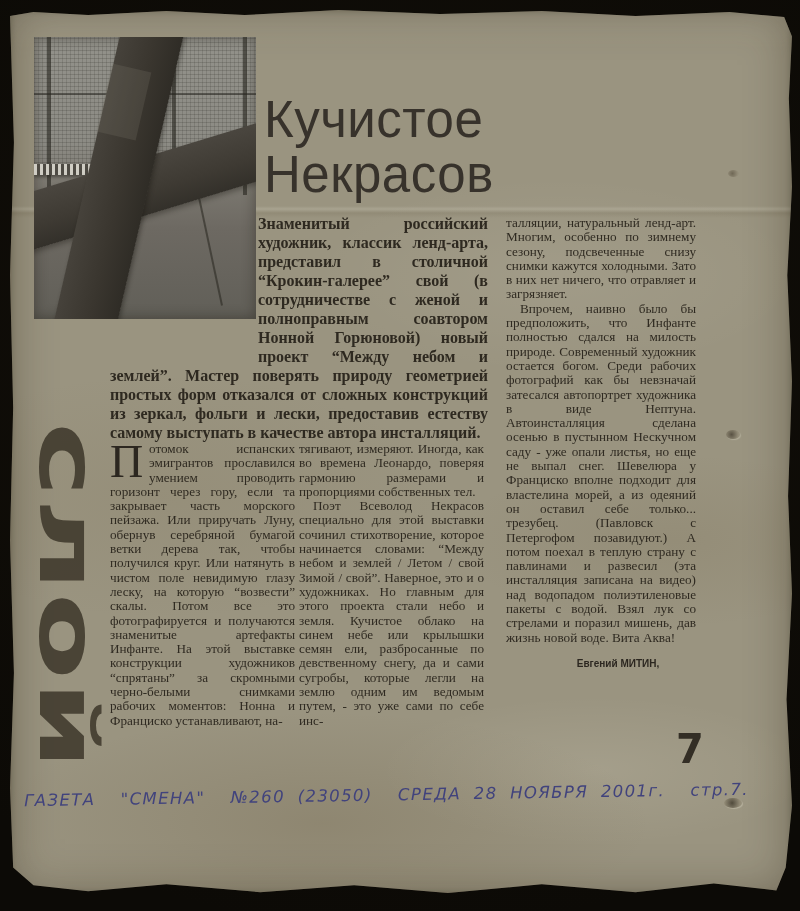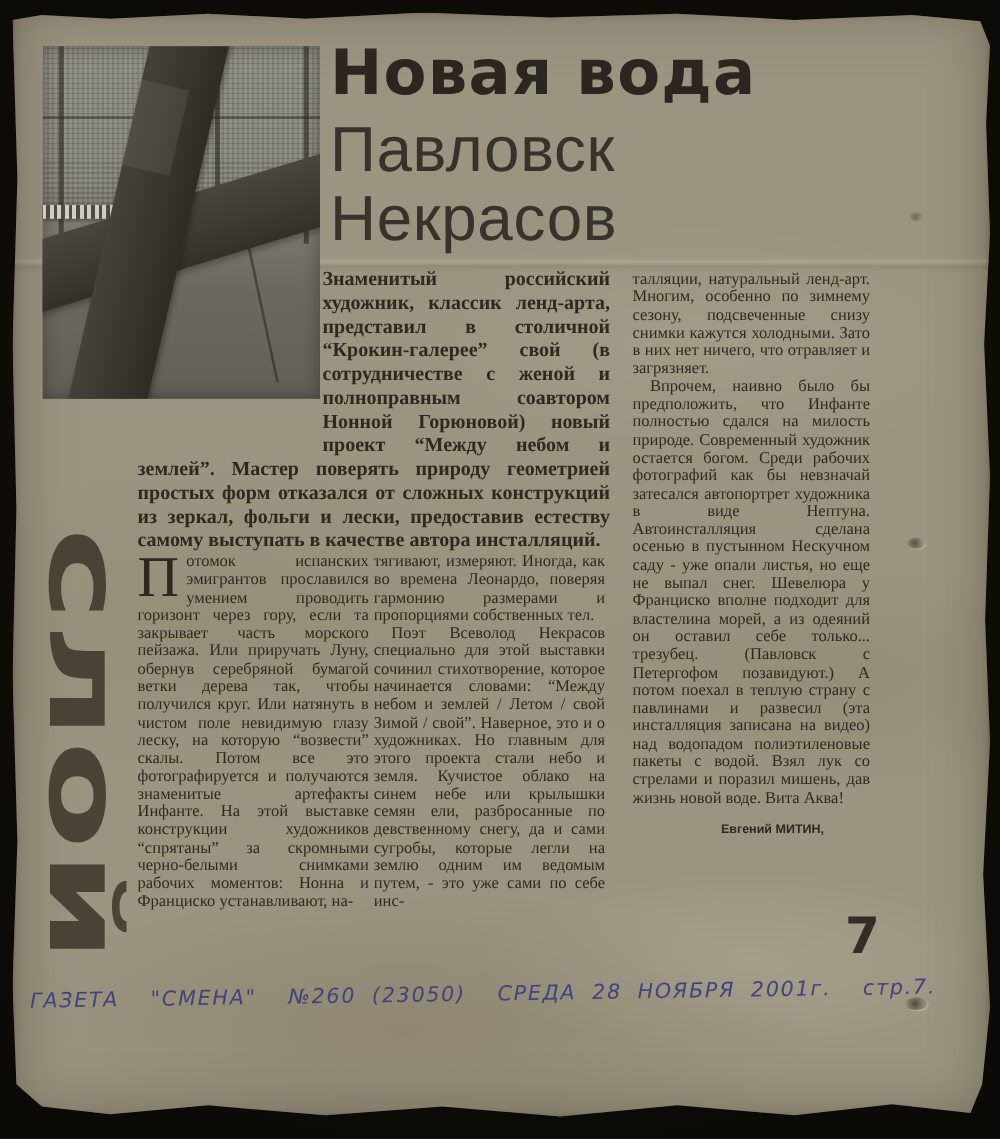--- a/index.html
+++ b/index.html
@@ -148,23 +148,22 @@
       <div class="vpole p2"></div>
       <div class="vpole p3"></div>
       <div class="rail"></div>
       <div class="leg l1"></div>
       <div class="leg l2"></div>
       <div class="band-d"></div>
       <div class="band-v"></div>
       <div class="facet"></div>
     </div>
 
-    <h1 class="headline">Новая вода</h1>
     <div class="subhead">
-      <div>Павловск</div>
+      <div>Кучистое</div>
       <div>Некрасов</div>
     </div>
 
     <div class="vlabel">слой</div>
 
     <div class="lead">
       <span class="spacer"></span><span>Знаменитый российский художник, классик ленд-арта, представил в столичной “Крокин-галерее” свой (в сотрудничестве с женой и полноправным соавтором Нонной Горюновой) новый проект “Между небом и землей”. Мастер поверять природу геометрией простых форм отказался от сложных конструкций из зеркал, фольги и лески, предоставив естеству самому выступать в качестве автора инсталляций.</span>
     </div>
 
     <div class="col col1">

